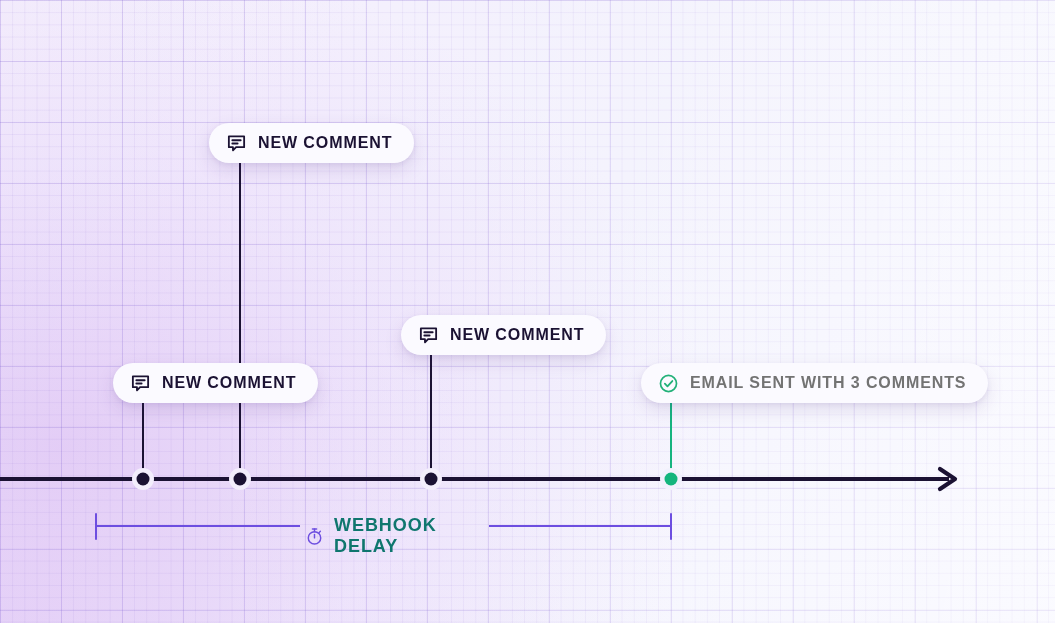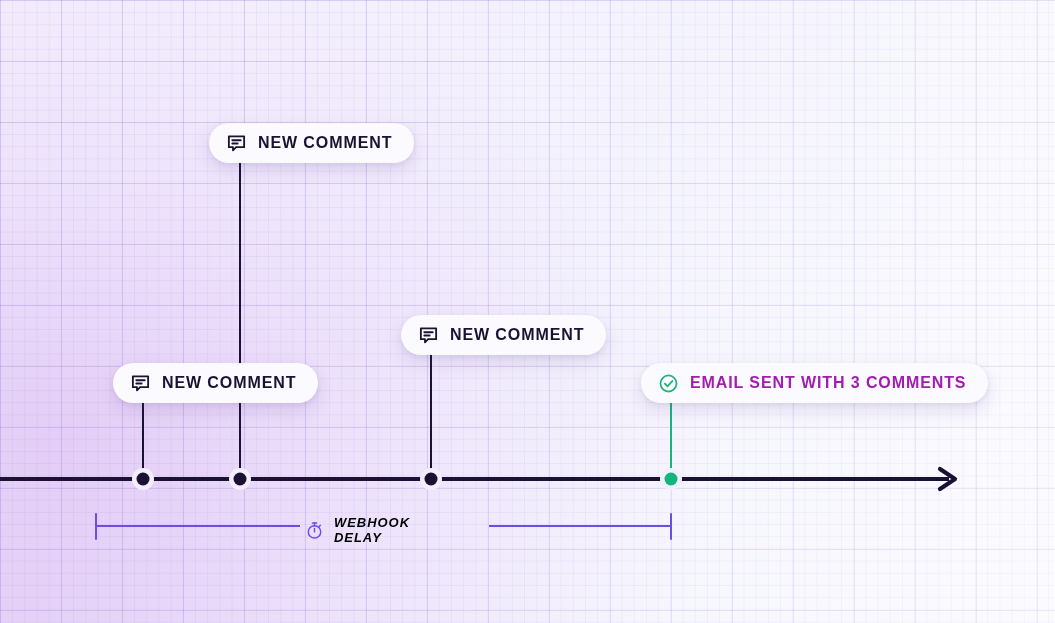--- a/index.html
+++ b/index.html
@@ -104,21 +104,21 @@
     box-shadow: 0 7px 18px rgba(74,42,130,0.13), 0 2px 5px rgba(74,42,130,0.07);
     white-space: nowrap;
   }
   .badge .badge-label {
     font-size: 16px;
     font-weight: bold;
     letter-spacing: 0.9px;
     color: #1b1233;
   }
   .badge.email .badge-label {
-    color: #a21caf;
+    color: #737373;
     text-align: right;
   }
   .badge .icon {
     display: inline-flex;
     align-items: center;
     justify-content: center;
     width: 21px;
     height: 21px;
     flex: 0 0 auto;
   }
@@ -140,25 +140,24 @@
   }
   .delay-label {
     position: absolute;
     display: inline-flex;
     align-items: center;
     gap: 10px;
     top: 515px;
     left: 305px;
   }
   .delay-label .delay-text {
-    font-size: 13px;
+    font-size: 18px;
     font-weight: bold;
     letter-spacing: 0.95px;
-    color: #000000;
-    font-style: italic;
+    color: #0f766e;
   }
 </style>
 </head>
 <body>
 
 <div id="stage">
 
   <div class="bg-base"></div>
   <div class="bg-grid-minor"></div>
   <div class="bg-grid-major"></div>

